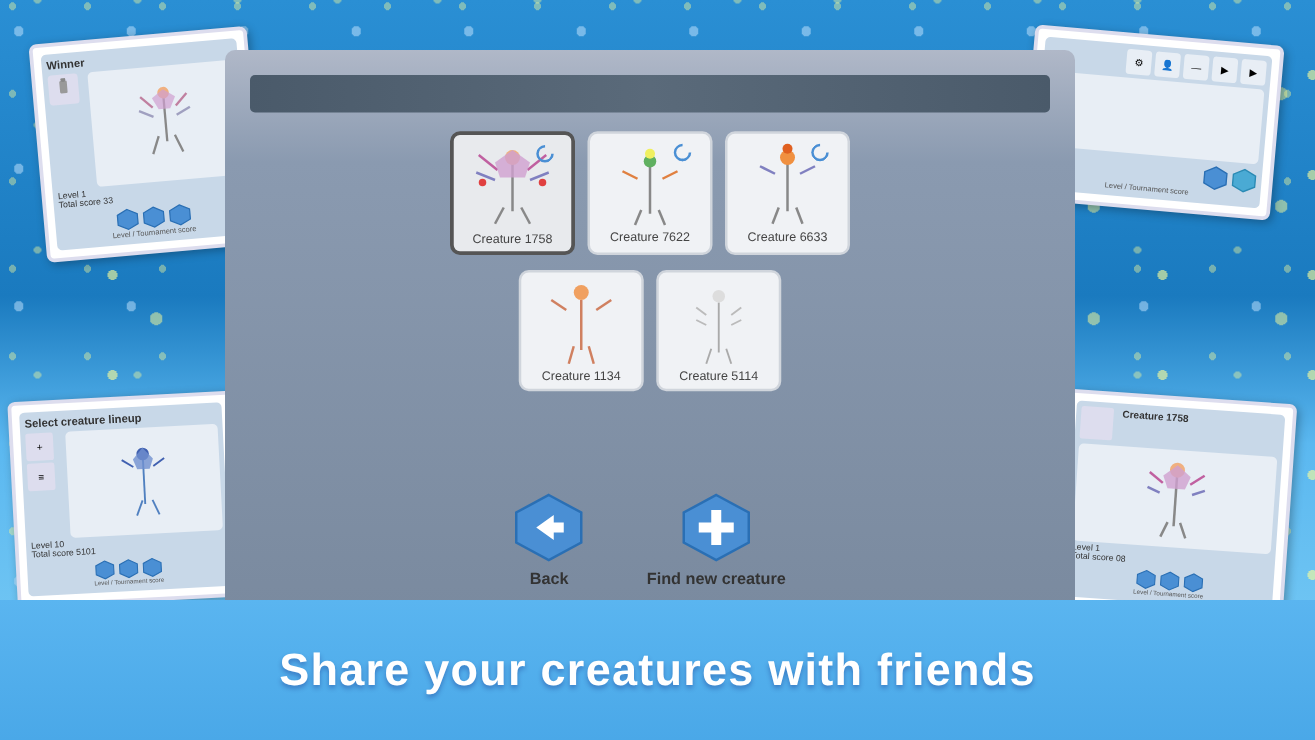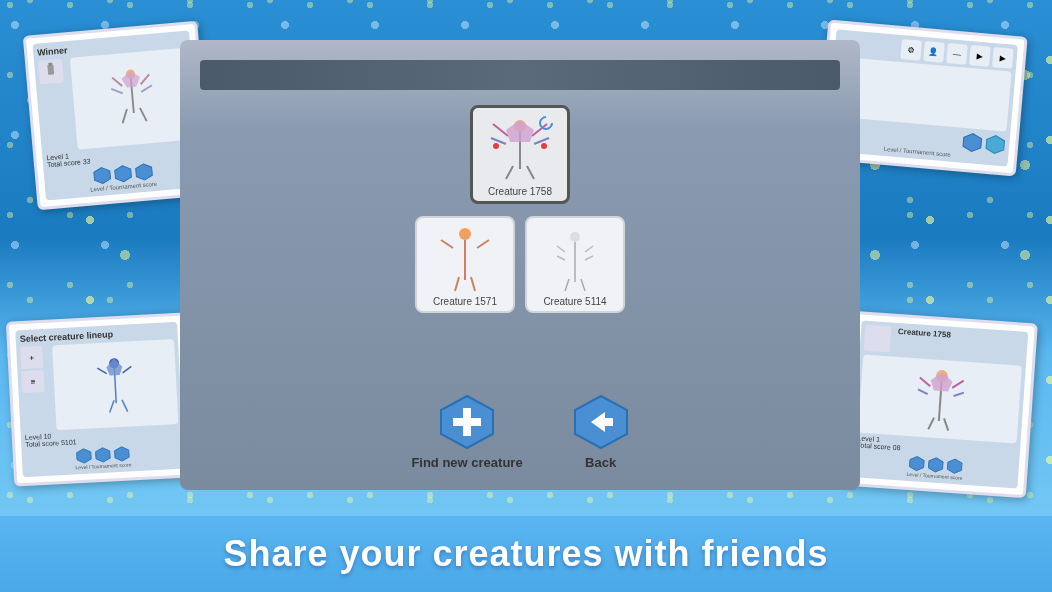--- a/index.html
+++ b/index.html
@@ -218,21 +218,21 @@
       gap: 3px;
       margin-top: 3px;
     }
 
     
     .bottom-banner {
       position: absolute;
       bottom: 0;
       left: 0;
       right: 0;
-      height: 76px;
+      height: 112px;
       background: linear-gradient(180deg, #5ab5f0 0%, #4aa8e8 100%);
       display: flex;
       align-items: center;
       justify-content: center;
       z-index: 20;
     }
 
     .banner-text {
       font-size: 36px;
       font-weight: bold;
@@ -364,40 +364,70 @@
             <line x1="25" y1="52" x2="18" y2="65" stroke="#888" stroke-width="2"></line>
             <line x1="39" y1="52" x2="46" y2="65" stroke="#888" stroke-width="2"></line>
             <circle cx="8" cy="32" r="3" fill="#e04040"></circle>
             <circle cx="56" cy="32" r="3" fill="#e04040"></circle>
           </svg>
           <div style="position:absolute;top:2px;right:2px;width:14px;height:14px;border:2px solid #4a8fd4;border-radius:50%;border-top-color:transparent;transform:rotate(45deg);"></div>
         </div>
         <div class="creature-name">Creature 1758</div>
       </div>
 
-
+      <div class="creature-card">
+        <div class="creature-img">
+          <svg width="65" height="70" viewBox="0 0 65 70">
+            <line x1="32" y1="20" x2="32" y2="58" stroke="#888" stroke-width="2"></line>
+            <circle cx="32" cy="16" r="5" fill="#60b060"></circle>
+            <circle cx="32" cy="10" r="4" fill="#f0f060"></circle>
+            <line x1="22" y1="30" x2="10" y2="24" stroke="#e08040" stroke-width="2"></line>
+            <line x1="42" y1="30" x2="54" y2="24" stroke="#e08040" stroke-width="2"></line>
+            <line x1="25" y1="55" x2="20" y2="67" stroke="#888" stroke-width="2"></line>
+            <line x1="39" y1="55" x2="44" y2="67" stroke="#888" stroke-width="2"></line>
+          </svg>
+          <div style="position:absolute;top:2px;right:2px;width:14px;height:14px;border:2px solid #4a8fd4;border-radius:50%;border-top-color:transparent;transform:rotate(45deg);"></div>
+        </div>
+        <div class="creature-name">Creature 7622</div>
+      </div>
+
+      <div class="creature-card">
+        <div class="creature-img">
+          <svg width="65" height="70" viewBox="0 0 65 70">
+            <line x1="32" y1="18" x2="32" y2="56" stroke="#888" stroke-width="2"></line>
+            <circle cx="32" cy="13" r="6" fill="#f09040"></circle>
+            <circle cx="32" cy="6" r="4" fill="#e06020"></circle>
+            <line x1="22" y1="26" x2="10" y2="20" stroke="#8080c0" stroke-width="2"></line>
+            <line x1="42" y1="26" x2="54" y2="20" stroke="#8080c0" stroke-width="2"></line>
+            <line x1="25" y1="53" x2="20" y2="66" stroke="#888" stroke-width="2"></line>
+            <line x1="39" y1="53" x2="44" y2="66" stroke="#888" stroke-width="2"></line>
+          </svg>
+          <div style="position:absolute;top:2px;right:2px;width:14px;height:14px;border:2px solid #4a8fd4;border-radius:50%;border-top-color:transparent;transform:rotate(45deg);"></div>
+        </div>
+        <div class="creature-name">Creature 6633</div>
+      </div>
     </div>
 
     <div class="creature-row">
 
 
 
 
       <div class="creature-card">
         <div class="creature-img">
           <svg width="65" height="70" viewBox="0 0 65 70">
             <line x1="32" y1="16" x2="32" y2="56" stroke="#d08060" stroke-width="2"></line>
             <circle cx="32" cy="10" r="6" fill="#f0a060"></circle>
             <line x1="20" y1="24" x2="8" y2="16" stroke="#d08060" stroke-width="2"></line>
             <line x1="44" y1="24" x2="56" y2="16" stroke="#d08060" stroke-width="2"></line>
             <line x1="26" y1="53" x2="22" y2="67" stroke="#d08060" stroke-width="2"></line>
             <line x1="38" y1="53" x2="42" y2="67" stroke="#d08060" stroke-width="2"></line>
           </svg>
         </div>
-        <div class="creature-name">Creature 1571</div>
+        <div class="creature-name">Creature 1134</div>
       </div>
 
       <div class="creature-card">
         <div class="creature-img">
           <svg width="65" height="70" viewBox="0 0 65 70">
             <line x1="32" y1="18" x2="32" y2="58" stroke="#aaa" stroke-width="1.5"></line>
             <circle cx="32" cy="13" r="5" fill="#ddd"></circle>
             <line x1="22" y1="28" x2="14" y2="22" stroke="#bbb" stroke-width="1.5"></line>
             <line x1="42" y1="28" x2="50" y2="22" stroke="#bbb" stroke-width="1.5"></line>
             <line x1="22" y1="36" x2="14" y2="32" stroke="#bbb" stroke-width="1.5"></line>
@@ -409,34 +439,34 @@
         <div class="creature-name">Creature 5114</div>
       </div>
     </div>
   </div>
 
   <div class="bottom-buttons">
     <div class="hex-btn">
       <div class="hex-shape">
         <svg width="56" height="56" viewBox="0 0 56 56">
           <polygon points="28,2 54,16 54,40 28,54 2,40 2,16" fill="#4a8fd4" stroke="#2a6fb4" stroke-width="2"></polygon>
-          <rect x="24" y="14" width="8" height="28" fill="white"></rect>
-          <rect x="14" y="24" width="28" height="8" fill="white"></rect>
-        </svg>
-      </div>
-      <span class="hex-label">Find new creature</span>
+          <path d="M32 18 L18 28 L32 38 L32 32 L40 32 L40 24 L32 24 Z" fill="white"></path>
+        </svg>
+      </div>
+      <span class="hex-label">Back</span>
     </div>
     <div class="hex-btn">
       <div class="hex-shape">
         <svg width="56" height="56" viewBox="0 0 56 56">
           <polygon points="28,2 54,16 54,40 28,54 2,40 2,16" fill="#4a8fd4" stroke="#2a6fb4" stroke-width="2"></polygon>
-          <path d="M32 18 L18 28 L32 38 L32 32 L40 32 L40 24 L32 24 Z" fill="white"></path>
-        </svg>
-      </div>
-      <span class="hex-label">Back</span>
+          <rect x="24" y="14" width="8" height="28" fill="white"></rect>
+          <rect x="14" y="24" width="28" height="8" fill="white"></rect>
+        </svg>
+      </div>
+      <span class="hex-label">Find new creature</span>
     </div>
   </div>
 </div>
 
 <div class="side-panel side-panel-bottom-left">
   <div class="sp-inner">
     <div class="sp-title">Select creature lineup</div>
     <div style="display:flex; width:100%; flex:1; gap:4px;">
       <div style="width:28px; display:flex; flex-direction:column; gap:2px;">
         <div style="background:#dde; border-radius:2px; width:22px; height:22px; display:flex; align-items:center; justify-content:center; font-size:8px;">+</div>

